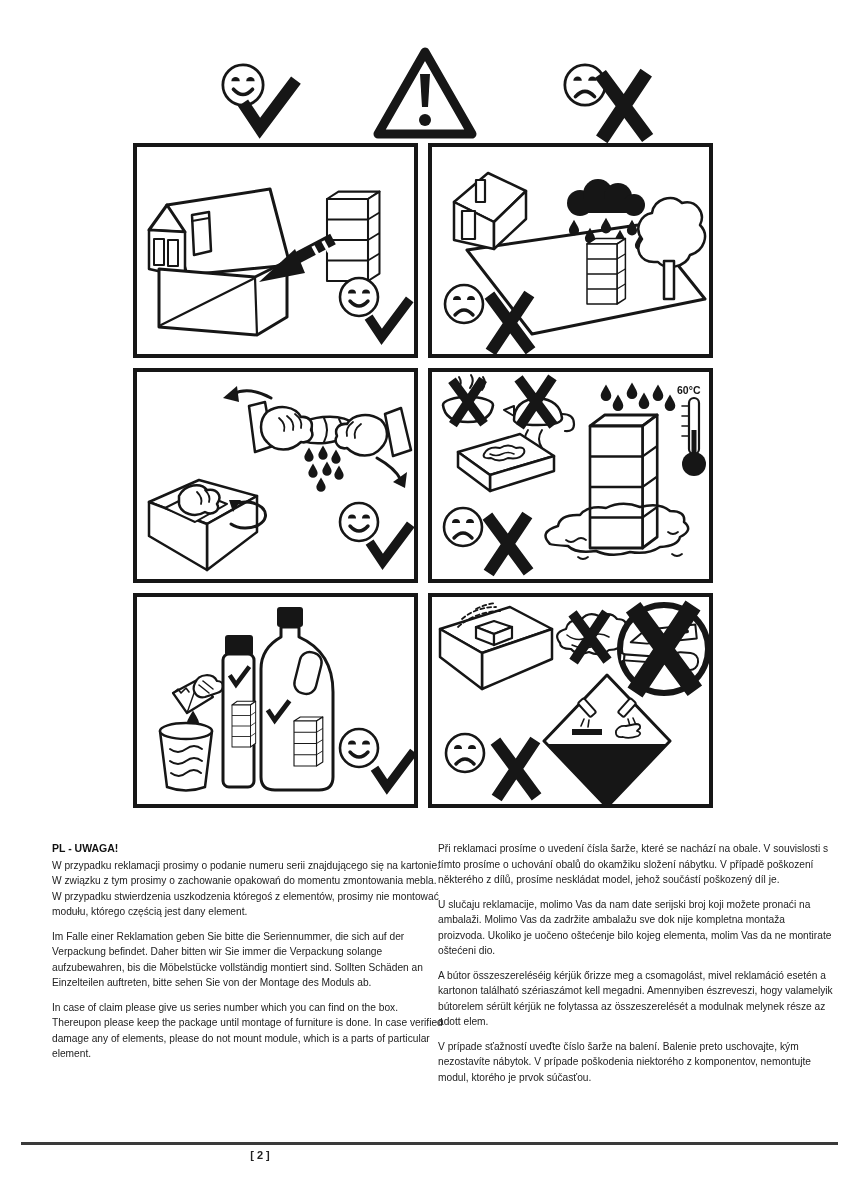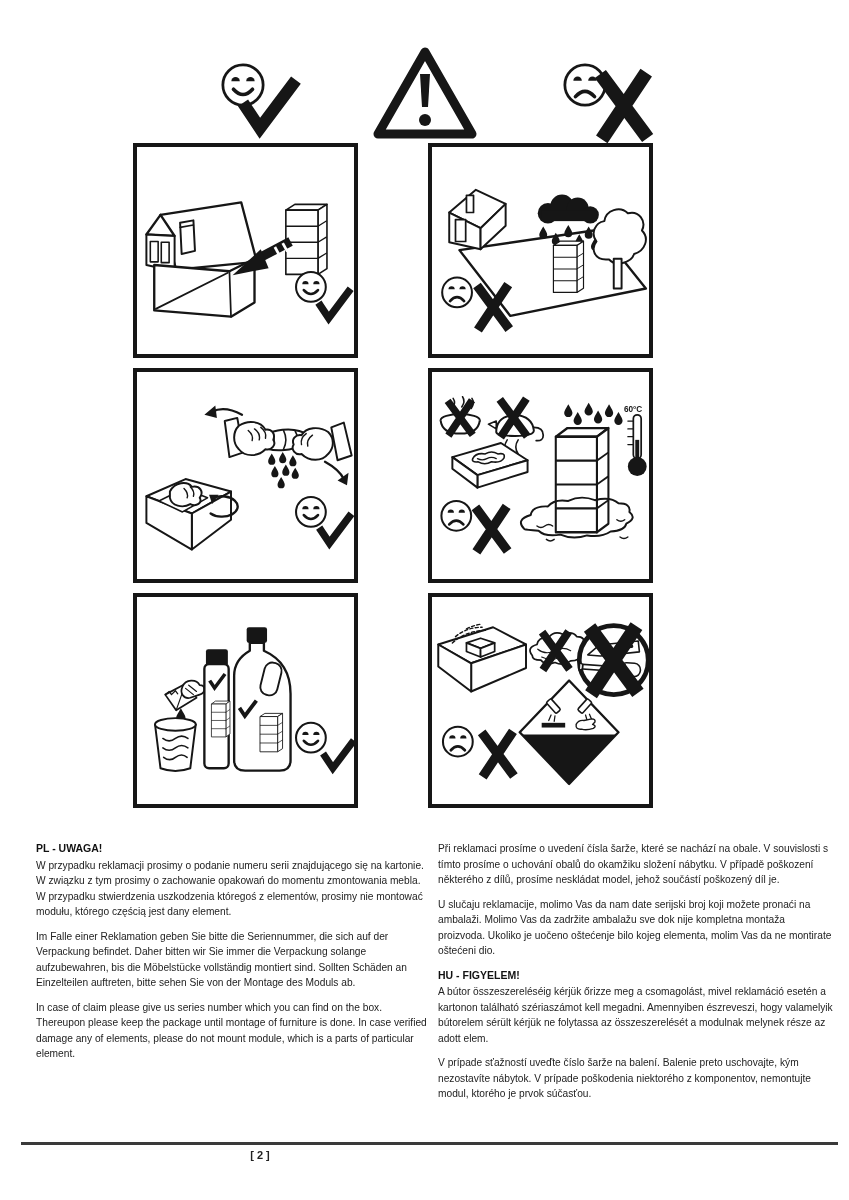--- a/index.html
+++ b/index.html
@@ -1,20 +1,20 @@
 <!DOCTYPE html>
 <html><head>
 <meta charset="utf-8">
 <style>
   * { margin:0; padding:0; box-sizing:border-box; }
   html,body { background:#fff; }
   body { font-family:"Liberation Sans", sans-serif; color:#1a1a1a; }
   .page { position:relative; width:849px; height:1200px; background:#fff; overflow:hidden; }
   .abs { position:absolute; }
-  .panel { position:absolute; width:225px; height:215px; border:4px solid #161616; background:#fff; }
+  .panel { position:absolute; width:285px; height:215px; border:4px solid #161616; background:#fff; }
   .panel svg { width:100%; height:100%; display:block; }
   .ln { fill:none; stroke:#161616; stroke-linecap:round; stroke-linejoin:round; }
   .wh { fill:#ffffff; stroke:#161616; stroke-linejoin:round; }
   .bk { fill:#161616; stroke:none; }
   .text-col { position:absolute; width:396px; font-size:10.2px; line-height:15.5px; color:#222; }
   .sec { margin-bottom:9px; }
   .sec h3 { font-size:10.5px; font-weight:bold; color:#111; margin-bottom:1px; }
   .footer-rule { position:absolute; left:21px; top:1142px; width:817px; height:2.5px; background:#3a3a3a; }
   .page-number { position:absolute; left:200px; top:1149px; width:120px; text-align:center;
                  font-size:11px; font-weight:bold; color:#222; }
@@ -316,42 +316,41 @@
           </g>
         <line class="ln" x1="196" y1="122" x2="198" y2="129" stroke-width="1.6"></line>
         <line class="ln" x1="201" y1="121" x2="204" y2="128" stroke-width="1.6"></line>
         <path class="wh" d="M184,134 q3,-6 10,-5 l10,-2 q5,0 4,4 l-3,3 q6,2 1,5 q-9,3 -15,1 q-8,1 -7,-6 z" stroke-width="1.8"></path>
       </g>
       <use href="#frown" transform="translate(33,156)"></use>
       <use href="#xmark" transform="translate(84,172)"></use>
     </svg>
   </figure>
 
-  <div class="text-col" style="left:36px;top:841px">
+  <div class="text-col" style="left:52px;top:841px">
     <section class="sec">
       <h3>PL - UWAGA!</h3>
       <p>W przypadku reklamacji prosimy o podanie numeru serii znajdującego się na kartonie. W związku z tym prosimy o zachowanie opakowań do momentu zmontowania mebla. W przypadku stwierdzenia uszkodzenia któregoś z elementów, prosimy nie montować modułu, którego częścią jest dany element.</p>
     </section>
     <section class="sec">
       <p>Im Falle einer Reklamation geben Sie bitte die Seriennummer, die sich auf der Verpackung befindet. Daher bitten wir Sie immer die Verpackung solange aufzubewahren, bis die Möbelstücke vollständig montiert sind. Sollten Schäden an Einzelteilen auftreten, bitte sehen Sie von der Montage des Moduls ab.</p>
     </section>
     <section class="sec">
       <p>In case of claim please give us series number which you can find on the box. Thereupon please keep the package until montage of furniture is done. In case verified damage any of elements, please do not mount module, which is a parts of particular element.</p>
     </section>
   </div>
 
   <div class="text-col" style="left:438px;top:841px">
     <section class="sec">
       <p>Při reklamaci prosíme o uvedení čísla šarže, které se nachází na obale. V souvislosti s tímto prosíme o uchování obalů do okamžiku složení nábytku. V případě poškození některého z dílů, prosíme neskládat model, jehož součástí poškozený díl je.</p>
     </section>
     <section class="sec">
       <p>U slučaju reklamacije, molimo Vas da nam date serijski broj koji možete pronaći na ambalaži. Molimo Vas da zadržite ambalažu sve dok nije kompletna montaža proizvoda. Ukoliko je uočeno oštećenje bilo kojeg elementa, molim Vas da ne montirate oštećeni dio.</p>
     </section>
     <section class="sec">
-      <h3>HU - FIGYELEM!</h3>
       <p>A bútor összeszereléséig kérjük őrizze meg a csomagolást, mivel reklamáció esetén a kartonon található szériaszámot kell megadni. Amennyiben észreveszi, hogy valamelyik bútorelem sérült kérjük ne folytassa az összeszerelését a modulnak melynek része az adott elem.</p>
     </section>
     <section class="sec">
       <p>V prípade sťažností uveďte číslo šarže na balení. Balenie preto uschovajte, kým nezostavíte nábytok. V prípade poškodenia niektorého z komponentov, nemontujte modul, ktorého je prvok súčasťou.</p>
     </section>
   </div>
 
   <div class="footer-rule"></div>
   <div class="page-number">[ 2 ]</div>
 

